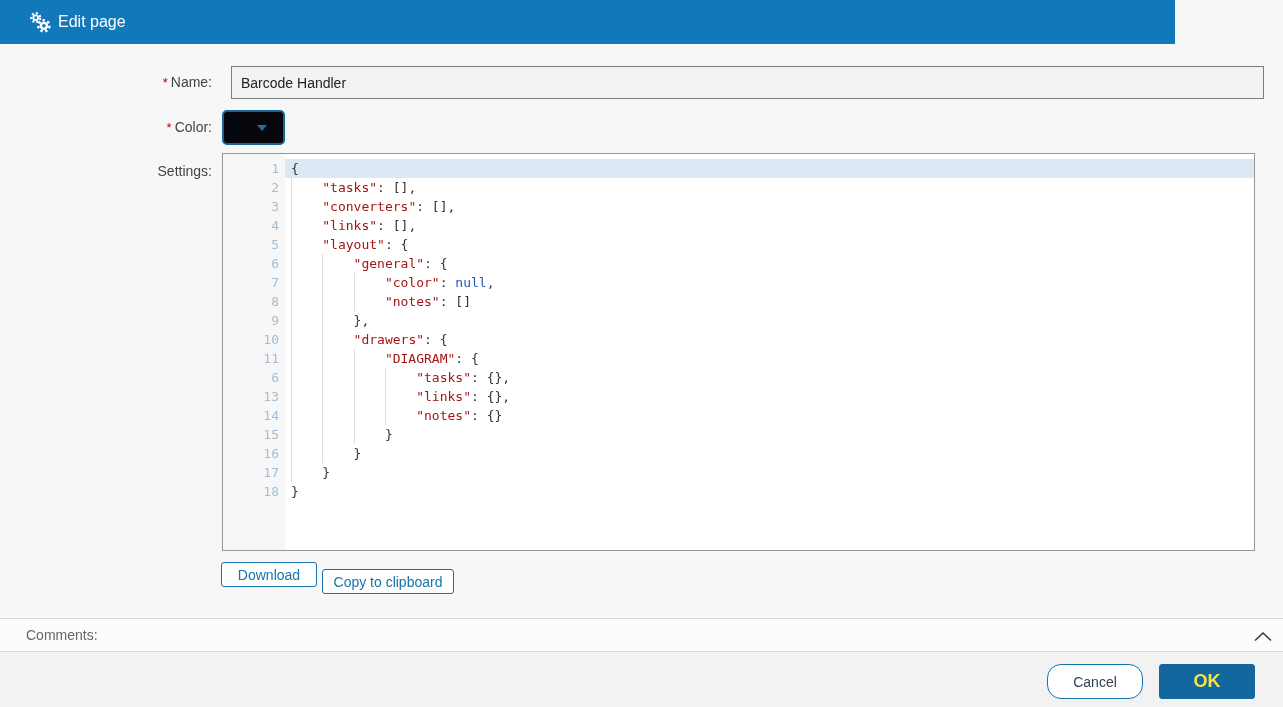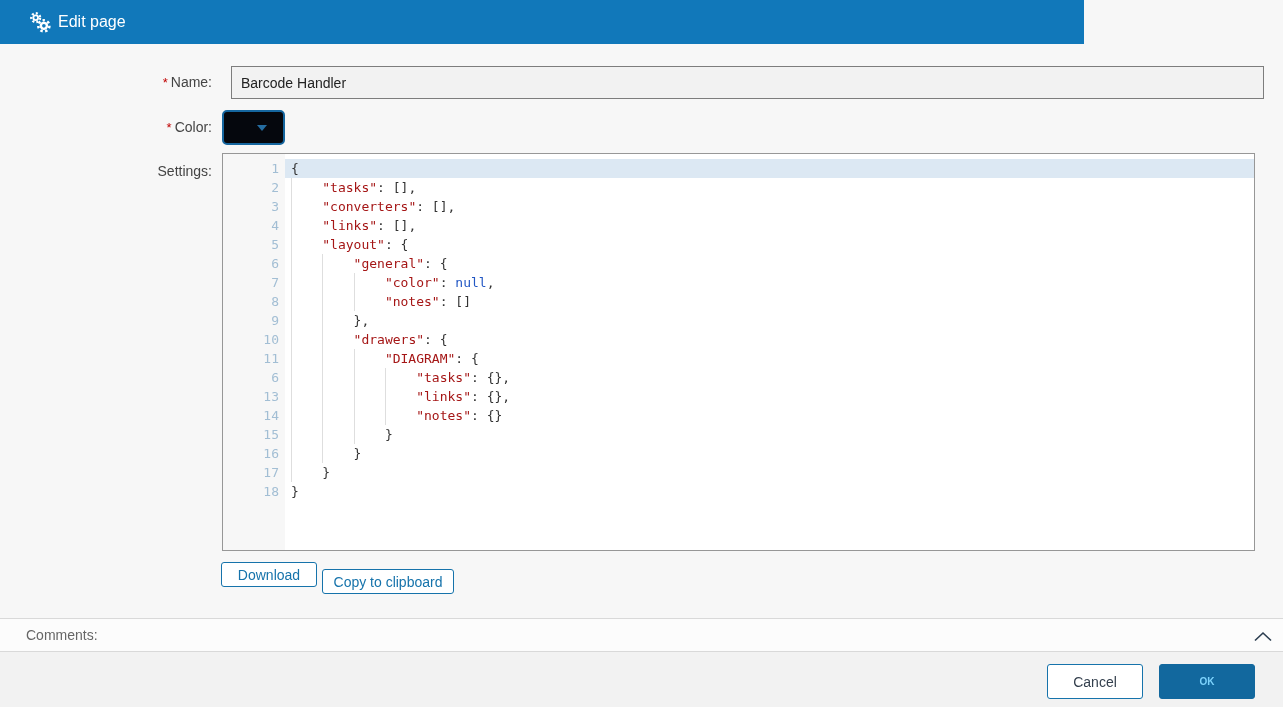--- a/index.html
+++ b/index.html
@@ -1,17 +1,17 @@
 <!DOCTYPE html>
 <html><head>
 <meta charset="utf-8">
 <style>
   * { margin:0; padding:0; box-sizing:border-box; }
   html,body { width:1283px; height:707px; font-family:"Liberation Sans",sans-serif; background:#f7f7f7; overflow:hidden; position:relative; }
-  .header { position:absolute; left:0; top:0; width:1084px; height:44px; background:#1178ba; display:flex; align-items:center; }
+  .header { position:absolute; left:0; top:0; width:1175px; height:44px; background:#1178ba; display:flex; align-items:center; }
   .gears { margin-left:28px; margin-right:5px; flex:0 0 auto; display:block; }
   .header-title { color:#fff; font-size:16px; }
 
   .form-label { position:absolute; left:0; width:212px; text-align:right; font-size:14px; color:#444;padding-left:28px; }
   .star { color:#c00000; margin-right:3px; font-size:13px; }
 
   .name-input { position:absolute; left:222px; top:66px; width:1033px; height:33px; border:1px solid #7d7d7d; background:#f2f2f2; font-size:14px; color:#222; padding:0 9px; font-family:"Liberation Sans",sans-serif;margin-left:9px; }
 
   .color-box { position:absolute; left:222px; top:110px; width:63px; height:35px; background:#05070d; border:2px solid #15669f; border-radius:5px; cursor:pointer; }
   .color-box .tri { position:absolute; left:33px; top:13px; width:0; height:0; border-left:5px solid transparent; border-right:5px solid transparent; border-top:6px solid #256da1; }
@@ -27,22 +27,22 @@
 
   .btn-outline { position:absolute; height:25px; background:#fff; border:1px solid #1673ab; border-radius:3px; color:#1673ab; font-size:14px; font-family:"Liberation Sans",sans-serif; cursor:pointer; }
   #btn-download { left:221px; top:562px; width:96px; }
   #btn-copy { left:322px; top:541px; width:132px;margin-top:28px; }
 
   .comments-bar { position:absolute; left:0; top:618px; width:1283px; height:34px; background:#fcfcfc; border-top:1px solid #d9d9d9; border-bottom:1px solid #d9d9d9; display:flex; align-items:center; }
   .comments-label { margin-left:26px; font-size:14px; color:#666; }
   .chevron-btn { position:absolute; right:11px; top:11px; background:none; border:none; cursor:pointer; }
 
   .footer { position:absolute; left:0; top:652px; width:1283px; height:55px; background:#f2f2f2; }
-  .btn-cancel { position:absolute; left:1047px; top:12px; width:96px; height:35px; background:#fff; border:1px solid #1673ab; border-radius:3px; color:#333f4d; font-size:14px; font-family:"Liberation Sans",sans-serif; cursor:pointer; }
-  .btn-ok { position:absolute; left:1159px; top:12px; width:96px; height:35px; background:#12689e; border:1px solid #12689e; border-radius:3px; color:#7dd3fc; font-size:10px; font-weight:bold; font-family:"Liberation Sans",sans-serif; cursor:pointer; }
+  .btn-cancel { position:absolute; left:1047px; top:12px; width:96px; height:35px; background:#fff; border:1px solid #1673ab; border-radius:14px; color:#333f4d; font-size:14px; font-family:"Liberation Sans",sans-serif; cursor:pointer; }
+  .btn-ok { position:absolute; left:1159px; top:12px; width:96px; height:35px; background:#12689e; border:1px solid #12689e; border-radius:3px; color:#fde047; font-size:18px; font-weight:bold; font-family:"Liberation Sans",sans-serif; cursor:pointer; }
 </style>
 </head>
 <body>
 
 <div class="header">
   <svg class="gears" width="25" height="25" viewBox="0 0 26 26">
     <g>
       <circle cx="8" cy="8" r="3.4" fill="#fff"></circle>
       <circle cx="8" cy="8" r="4.6" fill="none" stroke="#fff" stroke-width="2.4" stroke-dasharray="2.1 2.15"></circle>
       <circle cx="8" cy="8" r="1.5" fill="#1178ba"></circle>

